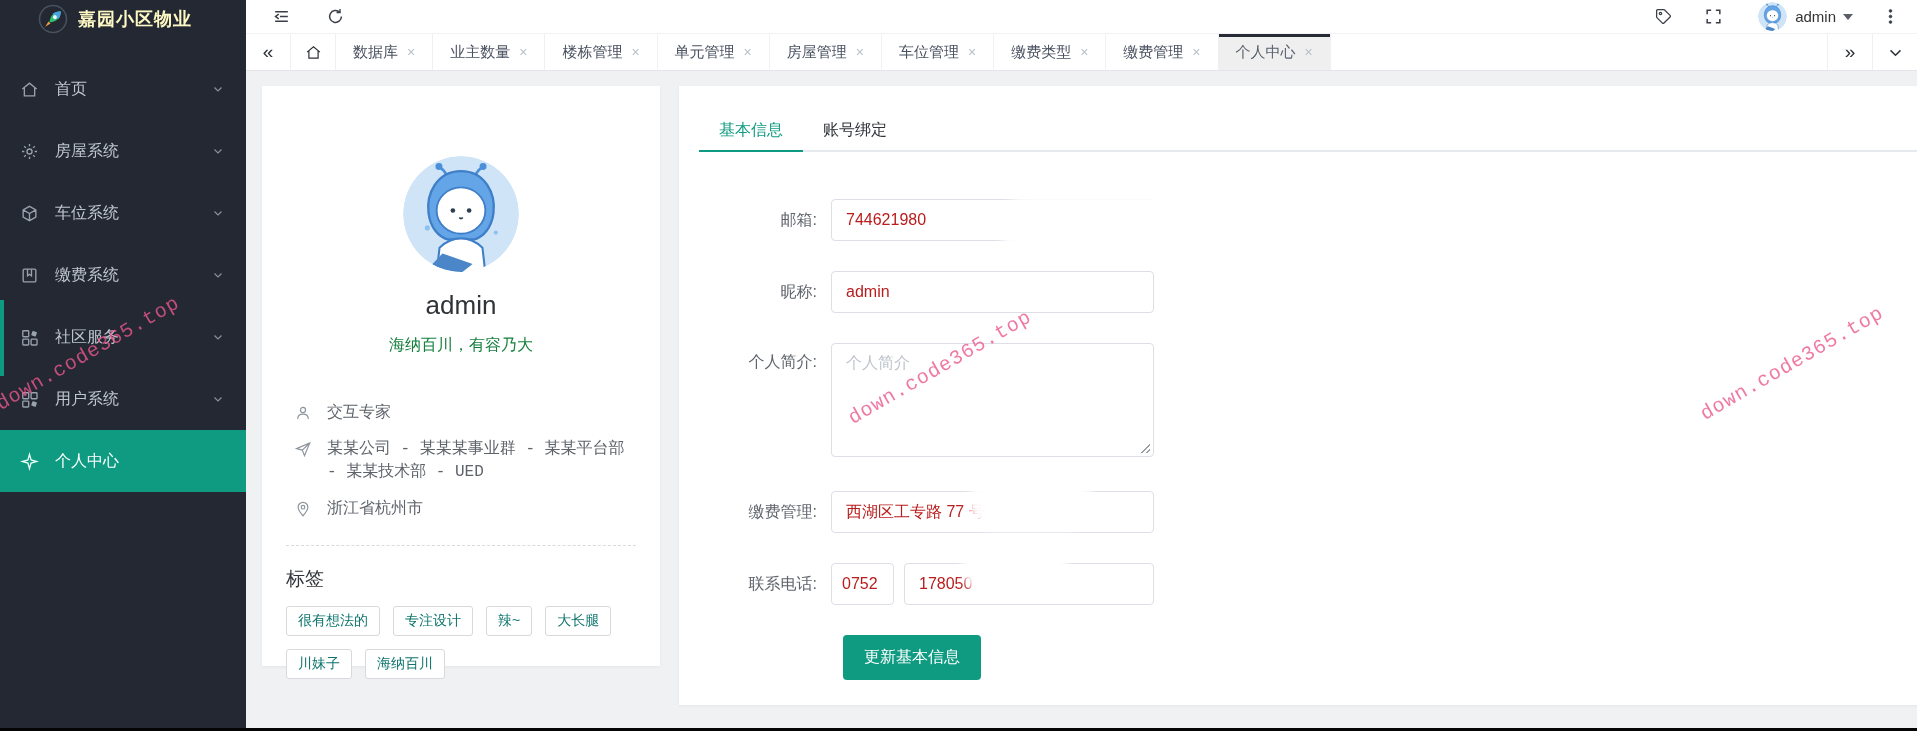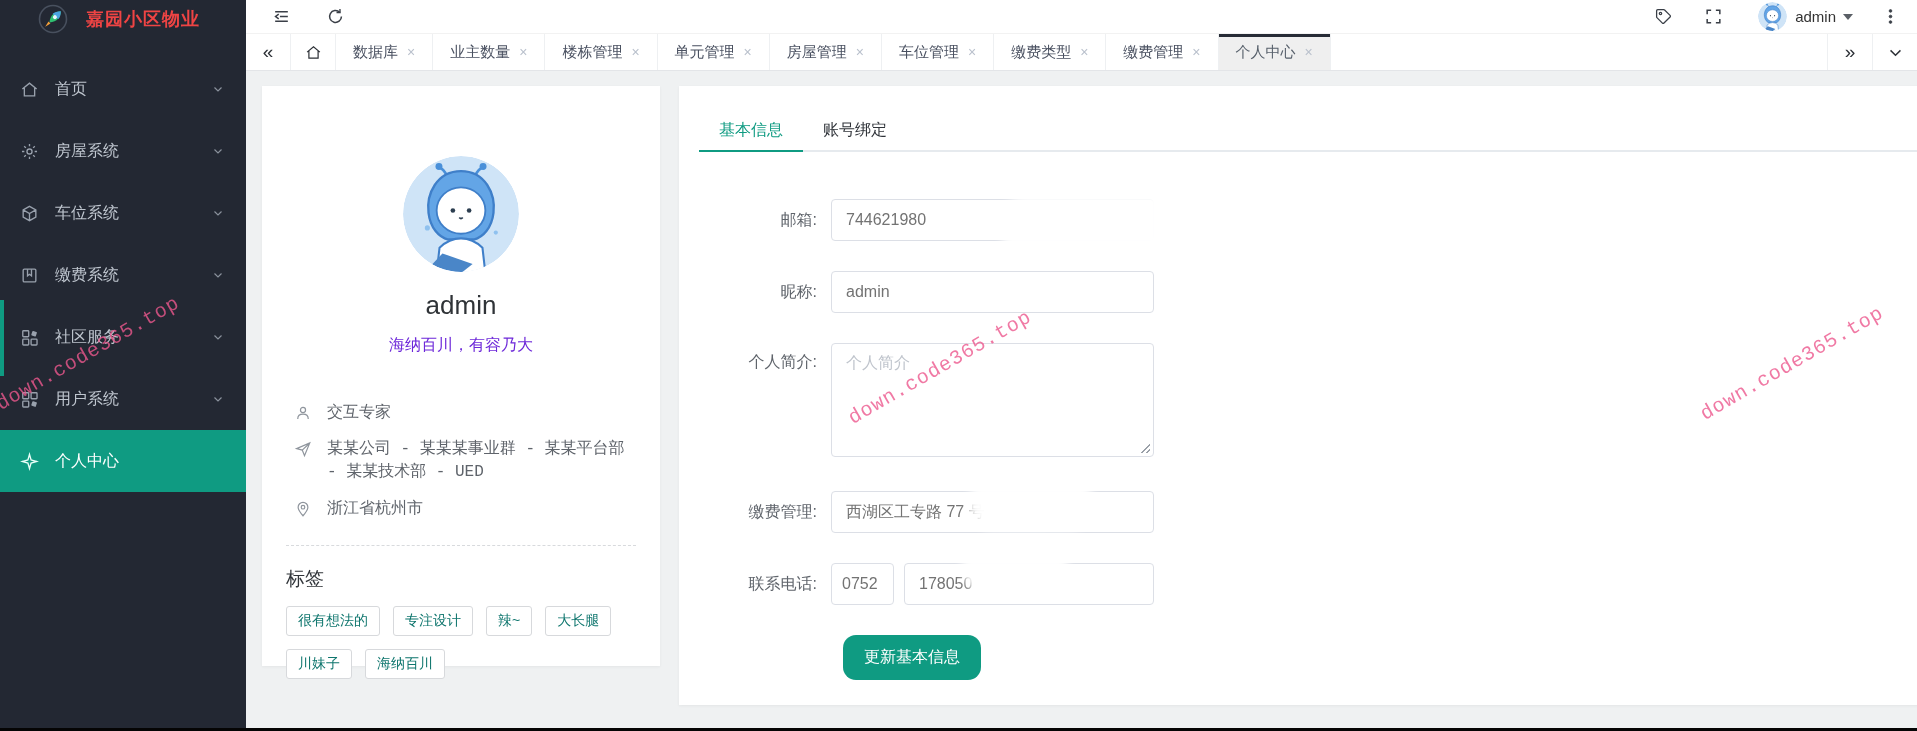--- a/index.html
+++ b/index.html
@@ -4,21 +4,21 @@
 <style>
   * { margin:0; padding:0; box-sizing:border-box; }
   html,body { width:1917px; height:731px; overflow:hidden;
     font-family:"Liberation Sans","DejaVu Sans",sans-serif; background:#eff1f2; }
   .stage { position:absolute; inset:0; width:1917px; height:731px; }
 
   
   .sidebar { position:absolute; left:0; top:0; width:246px; height:728px; background:#232833; z-index:2; }
   .logo-row { display:flex; align-items:center; height:38px; padding-left:38px; }
   .logo-icon { width:30px; height:30px; flex:0 0 30px; }
-  .logo-text { color:#ef4444; font-size:18px; font-weight:bold; margin-left:18px; letter-spacing:1px; }
+  .logo-text { color:#fef9c3; font-size:18px; font-weight:bold; margin-left:10px; letter-spacing:1px; }
   .menu { margin-top:20px; }
   .menu-item { position:relative; display:flex; align-items:center; height:62px; padding-left:20px; color:#bfc6cf; font-size:16px; cursor:pointer; }
   .menu-item svg.mi { width:19px; height:19px; stroke:#99a1ad; }
   .menu-item .mi-label { margin-left:16px; }
   .menu-item .caret { position:absolute; right:22px; width:12px; height:12px; stroke:#8a919c; }
   .menu-item.active { background:#0f9b82; color:#ffffff; }
   .menu-item.active svg.mi { stroke:#eafff9; }
   .edge-strip { position:absolute; left:0; top:300px; width:4px; height:76px; background:#0f9b82; }
 
   
@@ -42,49 +42,49 @@
   .tab.active::before { content:""; position:absolute; left:0; right:0; top:0; height:3px; background:#262b35; }
   .tb-spacer { flex:1; }
   .tb-right { border-left:1px solid #eef0f2; border-right:none; }
 
   
   .main { position:absolute; left:246px; top:72px; width:1671px; height:656px; background:#eff1f2; }
 
   .profile-card { position:absolute; left:16px; top:14px; width:398px; height:580px; background:#fff; box-shadow:0 1px 3px rgba(0,0,0,.05); padding:0 24px; }
   .avatar-lg { width:116px; height:116px; border-radius:50%; overflow:hidden; margin:70px auto 0; }
   .p-name { text-align:center; font-size:26px; color:#2f3337; margin-top:18px; }
-  .p-motto { text-align:center; font-size:16px; color:#6d28d9; margin-top:14px; }
+  .p-motto { text-align:center; font-size:16px; color:#15803d; margin-top:14px; }
   .p-details { margin-top:46px; padding-left:8px; }
   .p-row { display:flex; margin-bottom:13px; color:#5f646b; font-size:16px; line-height:1.45; }
   .p-row svg { width:18px; height:18px; flex:0 0 18px; stroke:#8f959d; margin-top:2px; }
   .p-row .p-text { margin-left:15px;font-family:Liberation Mono, monospace; }
   .p-divider { border-top:1px dashed #d8dadd; margin-top:24px; }
   .tags-title { font-size:19px; color:#303439; margin-top:20px; }
   .tags { margin-top:14px; display:flex; flex-wrap:wrap; }
   .tag { border:1px solid #d7d9dc; border-radius:3px; color:#0f766e; font-size:14px; padding:5px 11px; margin:0 13px 13px 0; background:#fff; cursor:pointer; }
 
   .form-card { position:absolute; left:433px; top:14px; width:1378px; height:619px; background:#fff; box-shadow:0 1px 3px rgba(0,0,0,.05); }
   .ftabs { display:flex; margin:24px 20px 0; border-bottom:2px solid #e6eaee; height:42px; }
   .ftab { position:relative; padding:0 20px; font-size:16px; color:#30343a; display:flex; align-items:center; cursor:pointer; }
   .ftab.active { color:#0f9b82; }
   .ftab.active::after { content:""; position:absolute; left:0; right:0; bottom:-2px; height:2px; background:#0f9b82; }
   .form { margin-top:47px; padding-left:12px; }
   .frow { display:flex; align-items:center; margin-bottom:30px; }
   .frow.top { align-items:flex-start; }
   .flabel { width:140px; text-align:right; padding-right:14px; font-size:16px; color:#5f646b; flex:0 0 140px; }
   .frow.top .flabel { padding-top:9px; }
-  .finput { height:42px; width:323px; border:1px solid #dcdfe6; border-radius:4px; padding:0 14px; font-size:16px; color:#737373; font-family:"Liberation Sans","DejaVu Sans",sans-serif; outline:none; background:#fff; }
+  .finput { height:42px; width:323px; border:1px solid #dcdfe6; border-radius:4px; padding:0 14px; font-size:16px; color:#b91c1c; font-family:"Liberation Sans","DejaVu Sans",sans-serif; outline:none; background:#fff; }
   .finput.small { width:63px; margin-right:10px; padding:0 10px; }
   .finput.med { width:250px; }
   .ta-wrap { position:relative; }
   .ftextarea { width:323px; height:114px; border:1px solid #dcdfe6; border-radius:4px; padding:9px 14px; font-size:16px; color:#46494f; resize:none; outline:none; font-family:"Liberation Sans","DejaVu Sans",sans-serif; }
   .ftextarea::placeholder, .finput::placeholder { color:#bfc4cc; }
   .ta-grip { position:absolute; right:4px; bottom:8px; width:11px; height:11px; pointer-events:none;
     background:repeating-linear-gradient(135deg, transparent 0 2px, #9aa0a8 2px 3.5px); clip-path:polygon(100% 0,100% 100%,0 100%); }
-  .btn-primary { margin-left:152px; background:#0f9b82; color:#fff; border:none; border-radius:13px; font-size:16px; padding:12px 21px; cursor:pointer; font-family:"Liberation Sans","DejaVu Sans",sans-serif; }
+  .btn-primary { margin-left:152px; background:#0f9b82; color:#fff; border:none; border-radius:4px; font-size:16px; padding:12px 21px; cursor:pointer; font-family:"Liberation Sans","DejaVu Sans",sans-serif; }
 
   
   .wm { position:absolute; width:280px; text-align:center; transform:rotate(-30deg); color:rgba(236,88,141,.8); font-family:"Liberation Mono","DejaVu Sans Mono",monospace; font-size:20px; letter-spacing:1px; z-index:40; pointer-events:none; }
   .wm1 { left:-52px; top:342px; } .wm2 { left:800px; top:356px; } .wm3 { left:1652px; top:352px; }
   .blur-blob { position:absolute; background:rgba(255,255,255,.97); filter:blur(4px); border-radius:28px; z-index:6; pointer-events:none; }
   .bb-email { left:1000px; top:195px; width:190px; height:62px; }
   .bb-addr { left:968px; top:477px; width:126px; height:53px; }
   .bb-phone { left:962px; top:539px; width:106px; height:57px; }
   .bottom-bar { position:absolute; left:0; bottom:0; width:1917px; height:3px; background:#050505; z-index:45; }
 </style>

